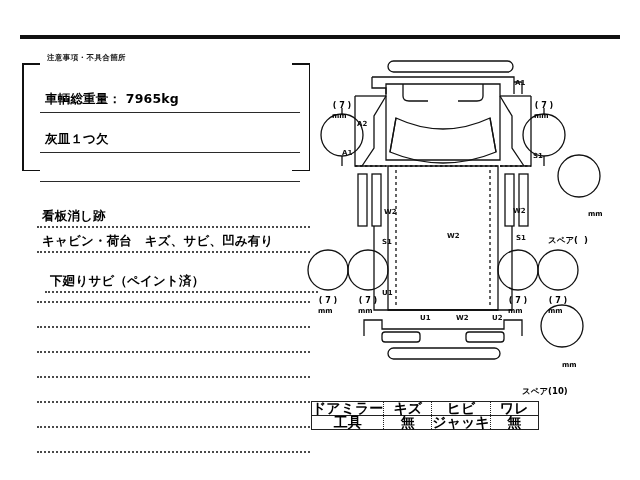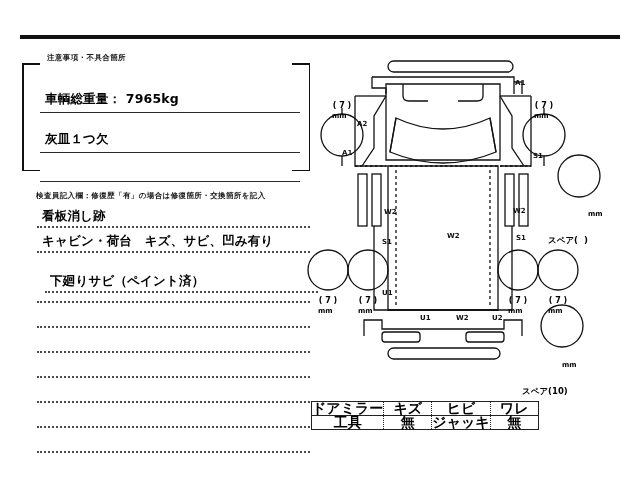--- a/index.html
+++ b/index.html
@@ -195,21 +195,20 @@
   <div class="note-row" id="note-row-0">
     <span class="note-text">車輌総重量： 7965kg</span>
   </div>
   <div class="note-row" id="note-row-2">
     <span class="note-text">灰皿１つ欠</span>
   </div>
   <div class="note-row" id="note-row-3">
     <span class="note-text"></span>
   </div>
 
-  <div class="caption" id="caption-inspector">検査員記入欄：修復歴「有」の場合は修復箇所・交換箇所を記入</div>
 
   <div class="insp-row" id="insp-row-0">
     <span class="insp-text">看板消し跡</span>
   </div>
   <div class="insp-row" id="insp-row-1">
     <span class="insp-text">キャビン・荷台　キズ、サビ、凹み有り</span>
   </div>
   <div class="insp-row" id="insp-row-2">
     <span class="insp-text">下廻りサビ（ペイント済）</span>
   </div>

